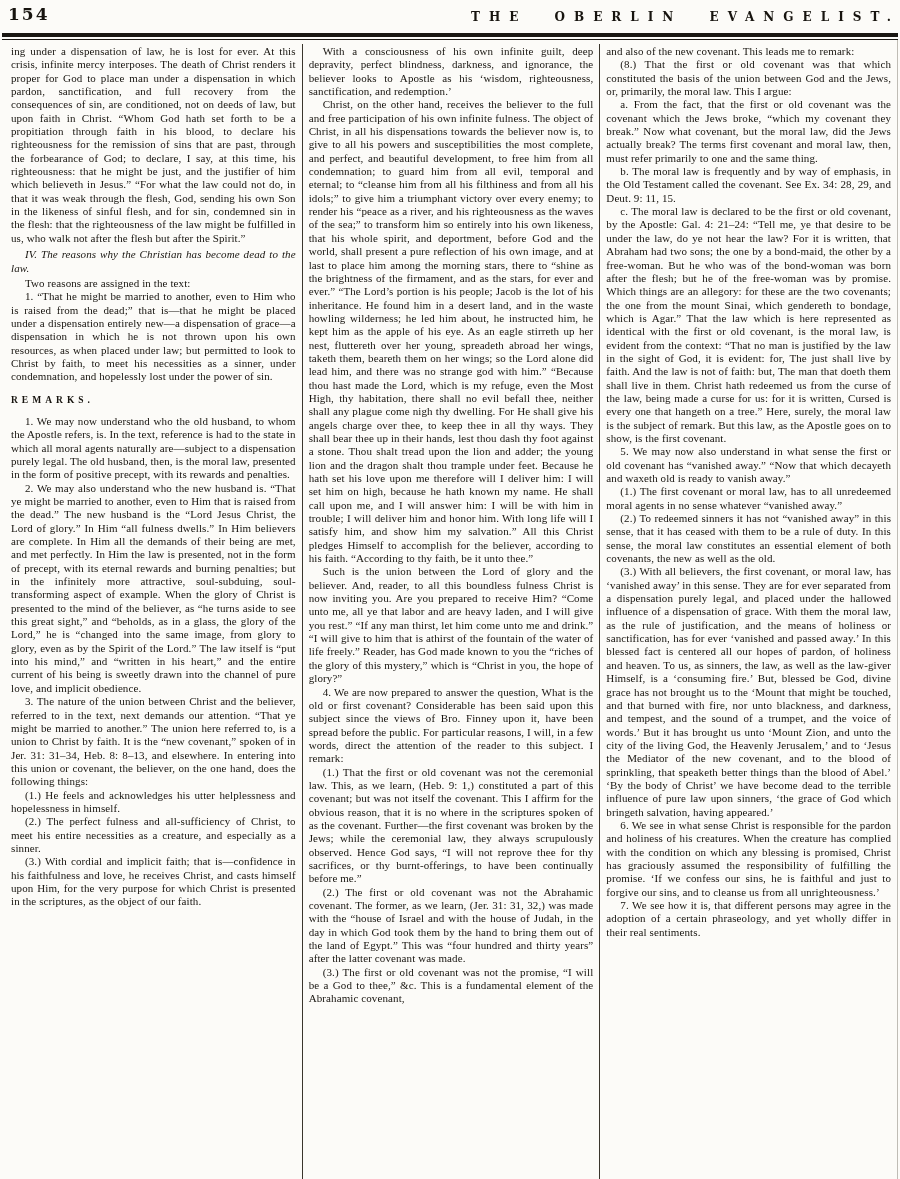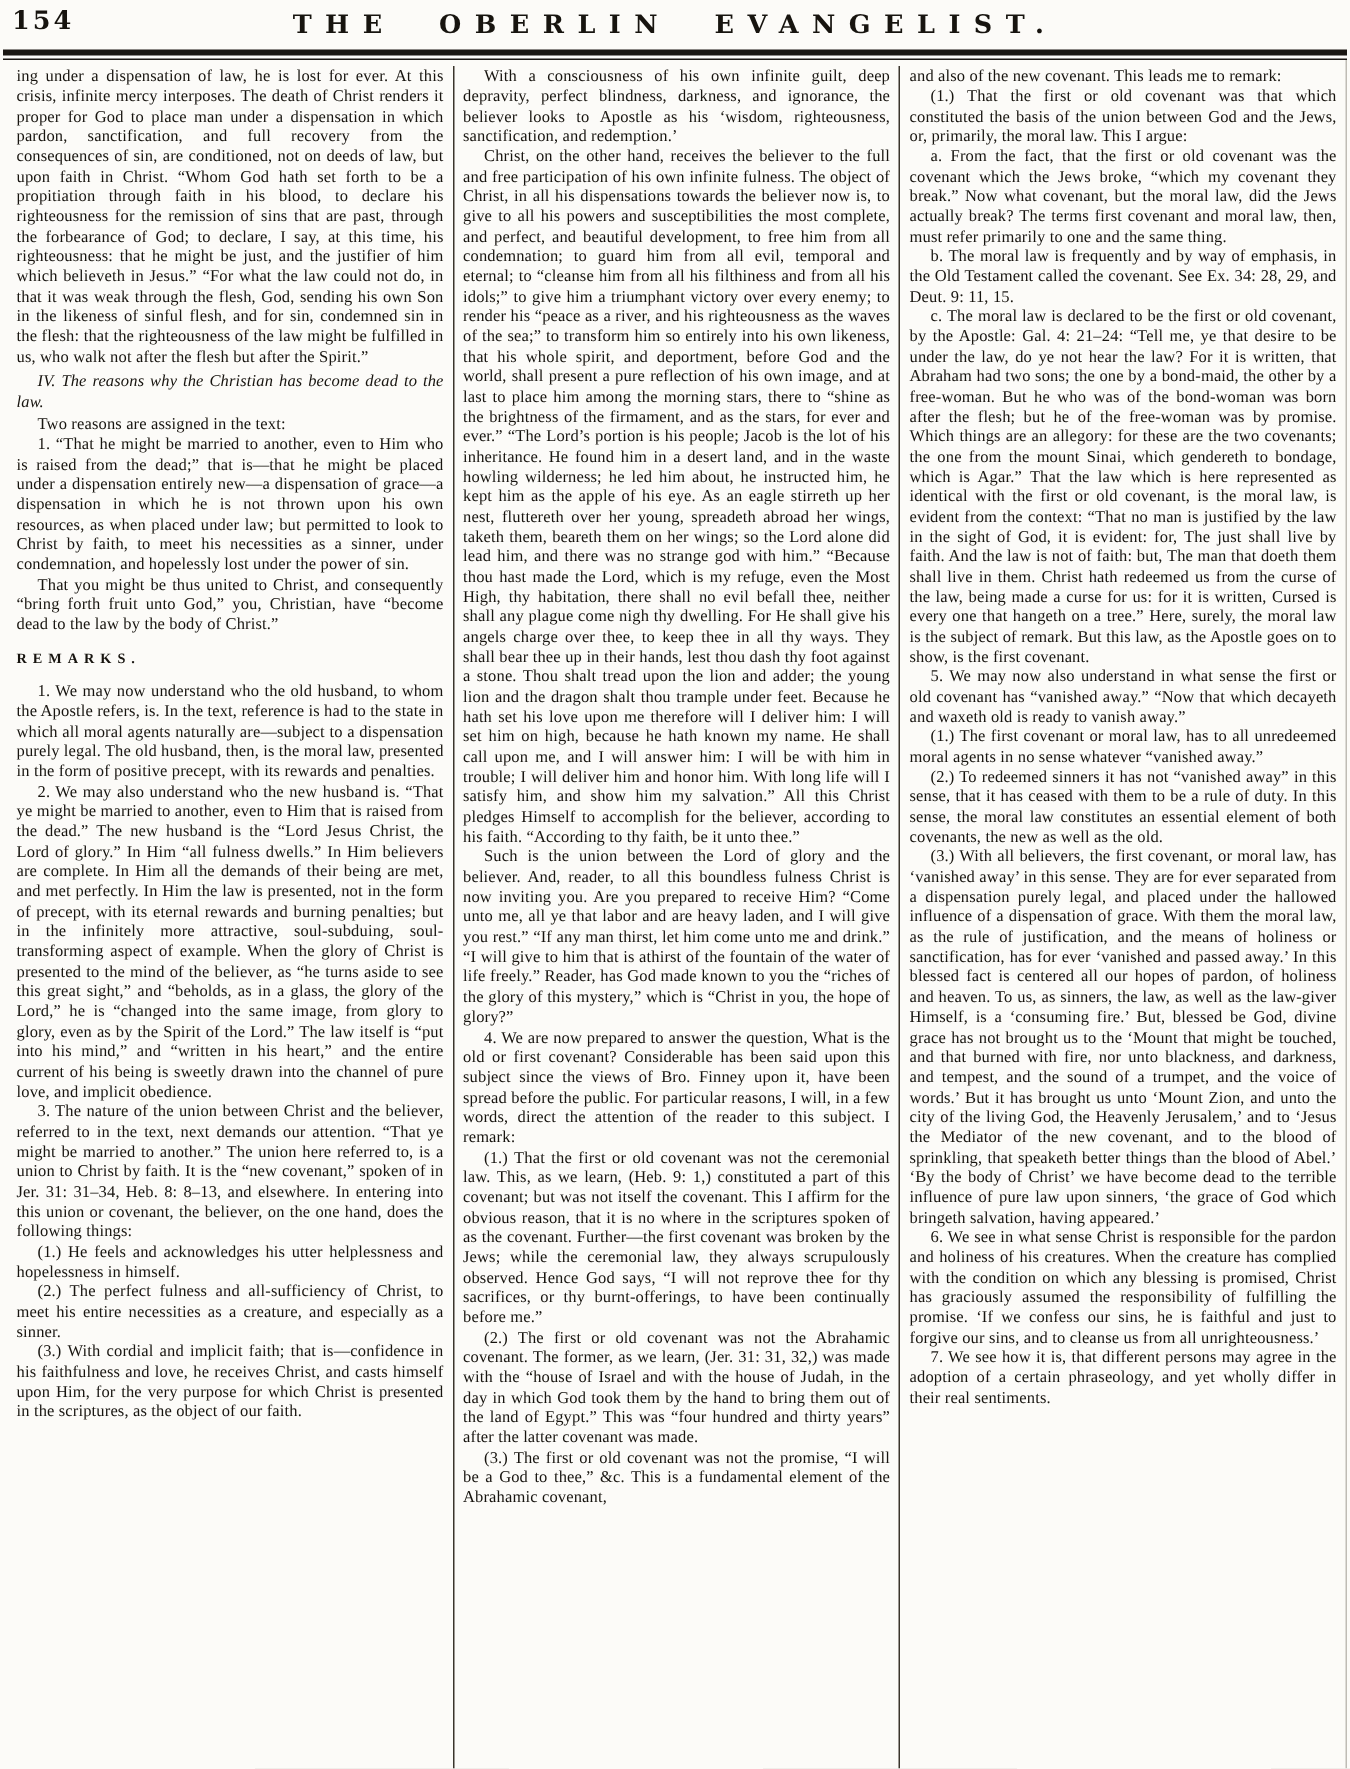--- a/index.html
+++ b/index.html
@@ -23,22 +23,22 @@
     position: absolute;
     left: 8px;
     top: 4px;
     font-size: 17px;
     font-weight: bold;
     letter-spacing: 2px;
     font-family: "DejaVu Serif", serif;
   }
   h1.title {
     margin: 0;
-    text-align: center;
-    font-size: 17px;
+    text-align: right;
+    font-size: 12px;
     font-weight: bold;
     letter-spacing: 9px;
     word-spacing: 14px;
     font-family: "DejaVu Serif", serif;
     line-height: 28px;
   }
   .rule-thick {
     height: 0;
     border-top: 4px solid #1a1712;
     border-bottom: 1px solid #1a1712;
@@ -99,21 +99,20 @@
     <span class="pagenum">154</span>
     <h1 class="title">THE OBERLIN EVANGELIST.</h1>
   </header>
   <div class="rule-thick"></div>
   <main class="columns">
     <section class="col">
         <p class="blk noindent">ing under a dispensation of law, he is lost for ever. At this crisis, infinite mercy interposes. The death of Christ renders it proper for God to place man under a dispensation in which pardon, sanctification, and full recovery from the consequences of sin, are conditioned, not on deeds of law, but upon faith in Christ. “Whom God hath set forth to be a propitiation through faith in his blood, to declare his righteousness for the remission of sins that are past, through the forbearance of God; to declare, I say, at this time, his righteousness: that he might be just, and the justifier of him which believeth in Jesus.” “For what the law could not do, in that it was weak through the flesh, God, sending his own Son in the likeness of sinful flesh, and for sin, condemned sin in the flesh: that the righteousness of the law might be fulfilled in us, who walk not after the flesh but after the Spirit.”</p>
         <p class="blk heading-italic">IV. The reasons why the Christian has become dead to the law.</p>
         <p class="blk indent">Two reasons are assigned in the text:</p>
         <p class="blk indent">1. “That he might be married to another, even to Him who is raised from the dead;” that is—that he might be placed under a dispensation entirely new—a dispensation of grace—a dispensation in which he is not thrown upon his own resources, as when placed under law; but permitted to look to Christ by faith, to meet his necessities as a sinner, under condemnation, and hopelessly lost under the power of sin.</p>
-        <p class="blk indent">That you might be thus united to Christ, and consequently “bring forth fruit unto God,” you, Christian, have “become dead to the law by the body of Christ.”</p>
         <p class="blk centered-heading">REMARKS.</p>
         <p class="blk indent">1. We may now understand who the old husband, to whom the Apostle refers, is. In the text, reference is had to the state in which all moral agents naturally are—subject to a dispensation purely legal. The old husband, then, is the moral law, presented in the form of positive precept, with its rewards and penalties.</p>
         <p class="blk indent">2. We may also understand who the new husband is. “That ye might be married to another, even to Him that is raised from the dead.” The new husband is the “Lord Jesus Christ, the Lord of glory.” In Him “all fulness dwells.” In Him believers are complete. In Him all the demands of their being are met, and met perfectly. In Him the law is presented, not in the form of precept, with its eternal rewards and burning penalties; but in the infinitely more attractive, soul-subduing, soul-transforming aspect of example. When the glory of Christ is presented to the mind of the believer, as “he turns aside to see this great sight,” and “beholds, as in a glass, the glory of the Lord,” he is “changed into the same image, from glory to glory, even as by the Spirit of the Lord.” The law itself is “put into his mind,” and “written in his heart,” and the entire current of his being is sweetly drawn into the channel of pure love, and implicit obedience.</p>
         <p class="blk indent">3. The nature of the union between Christ and the believer, referred to in the text, next demands our attention. “That ye might be married to another.” The union here referred to, is a union to Christ by faith. It is the “new covenant,” spoken of in Jer. 31: 31–34, Heb. 8: 8–13, and elsewhere. In entering into this union or covenant, the believer, on the one hand, does the following things:</p>
         <p class="blk indent">(1.) He feels and acknowledges his utter helplessness and hopelessness in himself.</p>
         <p class="blk indent">(2.) The perfect fulness and all-sufficiency of Christ, to meet his entire necessities as a creature, and especially as a sinner.</p>
         <p class="blk indent">(3.) With cordial and implicit faith; that is—confidence in his faithfulness and love, he receives Christ, and casts himself upon Him, for the very purpose for which Christ is presented in the scriptures, as the object of our faith.</p>
       </section>
     <div class="colrule"></div>
     <section class="col">
@@ -121,21 +120,21 @@
         <p class="blk indent">Christ, on the other hand, receives the believer to the full and free participation of his own infinite fulness. The object of Christ, in all his dispensations towards the believer now is, to give to all his powers and susceptibilities the most complete, and perfect, and beautiful development, to free him from all condemnation; to guard him from all evil, temporal and eternal; to “cleanse him from all his filthiness and from all his idols;” to give him a triumphant victory over every enemy; to render his “peace as a river, and his righteousness as the waves of the sea;” to transform him so entirely into his own likeness, that his whole spirit, and deportment, before God and the world, shall present a pure reflection of his own image, and at last to place him among the morning stars, there to “shine as the brightness of the firmament, and as the stars, for ever and ever.” “The Lord’s portion is his people; Jacob is the lot of his inheritance. He found him in a desert land, and in the waste howling wilderness; he led him about, he instructed him, he kept him as the apple of his eye. As an eagle stirreth up her nest, fluttereth over her young, spreadeth abroad her wings, taketh them, beareth them on her wings; so the Lord alone did lead him, and there was no strange god with him.” “Because thou hast made the Lord, which is my refuge, even the Most High, thy habitation, there shall no evil befall thee, neither shall any plague come nigh thy dwelling. For He shall give his angels charge over thee, to keep thee in all thy ways. They shall bear thee up in their hands, lest thou dash thy foot against a stone. Thou shalt tread upon the lion and adder; the young lion and the dragon shalt thou trample under feet. Because he hath set his love upon me therefore will I deliver him: I will set him on high, because he hath known my name. He shall call upon me, and I will answer him: I will be with him in trouble; I will deliver him and honor him. With long life will I satisfy him, and show him my salvation.” All this Christ pledges Himself to accomplish for the believer, according to his faith. “According to thy faith, be it unto thee.”</p>
         <p class="blk indent">Such is the union between the Lord of glory and the believer. And, reader, to all this boundless fulness Christ is now inviting you. Are you prepared to receive Him? “Come unto me, all ye that labor and are heavy laden, and I will give you rest.” “If any man thirst, let him come unto me and drink.” “I will give to him that is athirst of the fountain of the water of life freely.” Reader, has God made known to you the “riches of the glory of this mystery,” which is “Christ in you, the hope of glory?”</p>
         <p class="blk indent">4. We are now prepared to answer the question, What is the old or first covenant? Considerable has been said upon this subject since the views of Bro. Finney upon it, have been spread before the public. For particular reasons, I will, in a few words, direct the attention of the reader to this subject. I remark:</p>
         <p class="blk indent">(1.) That the first or old covenant was not the ceremonial law. This, as we learn, (Heb. 9: 1,) constituted a part of this covenant; but was not itself the covenant. This I affirm for the obvious reason, that it is no where in the scriptures spoken of as the covenant. Further—the first covenant was broken by the Jews; while the ceremonial law, they always scrupulously observed. Hence God says, “I will not reprove thee for thy sacrifices, or thy burnt-offerings, to have been continually before me.”</p>
         <p class="blk indent">(2.) The first or old covenant was not the Abrahamic covenant. The former, as we learn, (Jer. 31: 31, 32,) was made with the “house of Israel and with the house of Judah, in the day in which God took them by the hand to bring them out of the land of Egypt.” This was “four hundred and thirty years” after the latter covenant was made.</p>
         <p class="blk indent">(3.) The first or old covenant was not the promise, “I will be a God to thee,” &amp;c. This is a fundamental element of the Abrahamic covenant,</p>
       </section>
     <div class="colrule"></div>
     <section class="col">
         <p class="blk noindent">and also of the new covenant. This leads me to remark:</p>
-        <p class="blk indent">(1.) That the first or old covenant was that which constituted the basis of the union between God and the Jews, or, primarily, the moral law. This I argue:</p>
+        <p class="blk indent">(8.) That the first or old covenant was that which constituted the basis of the union between God and the Jews, or, primarily, the moral law. This I argue:</p>
         <p class="blk indent">a. From the fact, that the first or old covenant was the covenant which the Jews broke, “which my covenant they break.” Now what covenant, but the moral law, did the Jews actually break? The terms first covenant and moral law, then, must refer primarily to one and the same thing.</p>
         <p class="blk indent">b. The moral law is frequently and by way of emphasis, in the Old Testament called the covenant. See Ex. 34: 28, 29, and Deut. 9: 11, 15.</p>
         <p class="blk indent">c. The moral law is declared to be the first or old covenant, by the Apostle: Gal. 4: 21–24: “Tell me, ye that desire to be under the law, do ye not hear the law? For it is written, that Abraham had two sons; the one by a bond-maid, the other by a free-woman. But he who was of the bond-woman was born after the flesh; but he of the free-woman was by promise. Which things are an allegory: for these are the two covenants; the one from the mount Sinai, which gendereth to bondage, which is Agar.” That the law which is here represented as identical with the first or old covenant, is the moral law, is evident from the context: “That no man is justified by the law in the sight of God, it is evident: for, The just shall live by faith. And the law is not of faith: but, The man that doeth them shall live in them. Christ hath redeemed us from the curse of the law, being made a curse for us: for it is written, Cursed is every one that hangeth on a tree.” Here, surely, the moral law is the subject of remark. But this law, as the Apostle goes on to show, is the first covenant.</p>
         <p class="blk indent">5. We may now also understand in what sense the first or old covenant has “vanished away.” “Now that which decayeth and waxeth old is ready to vanish away.”</p>
         <p class="blk indent">(1.) The first covenant or moral law, has to all unredeemed moral agents in no sense whatever “vanished away.”</p>
         <p class="blk indent">(2.) To redeemed sinners it has not “vanished away” in this sense, that it has ceased with them to be a rule of duty. In this sense, the moral law constitutes an essential element of both covenants, the new as well as the old.</p>
         <p class="blk indent">(3.) With all believers, the first covenant, or moral law, has ‘vanished away’ in this sense. They are for ever separated from a dispensation purely legal, and placed under the hallowed influence of a dispensation of grace. With them the moral law, as the rule of justification, and the means of holiness or sanctification, has for ever ‘vanished and passed away.’ In this blessed fact is centered all our hopes of pardon, of holiness and heaven. To us, as sinners, the law, as well as the law-giver Himself, is a ‘consuming fire.’ But, blessed be God, divine grace has not brought us to the ‘Mount that might be touched, and that burned with fire, nor unto blackness, and darkness, and tempest, and the sound of a trumpet, and the voice of words.’ But it has brought us unto ‘Mount Zion, and unto the city of the living God, the Heavenly Jerusalem,’ and to ‘Jesus the Mediator of the new covenant, and to the blood of sprinkling, that speaketh better things than the blood of Abel.’ ‘By the body of Christ’ we have become dead to the terrible influence of pure law upon sinners, ‘the grace of God which bringeth salvation, having appeared.’</p>
         <p class="blk indent">6. We see in what sense Christ is responsible for the pardon and holiness of his creatures. When the creature has complied with the condition on which any blessing is promised, Christ has graciously assumed the responsibility of fulfilling the promise. ‘If we confess our sins, he is faithful and just to forgive our sins, and to cleanse us from all unrighteousness.’</p>
         <p class="blk indent">7. We see how it is, that different persons may agree in the adoption of a certain phraseology, and yet wholly differ in their real sentiments.</p>
       </section>

